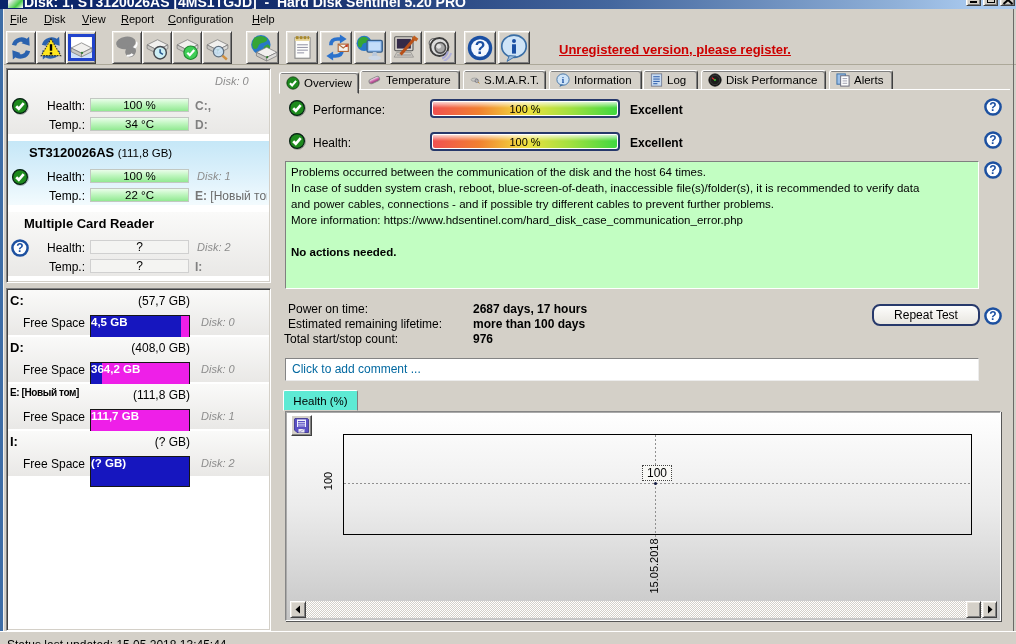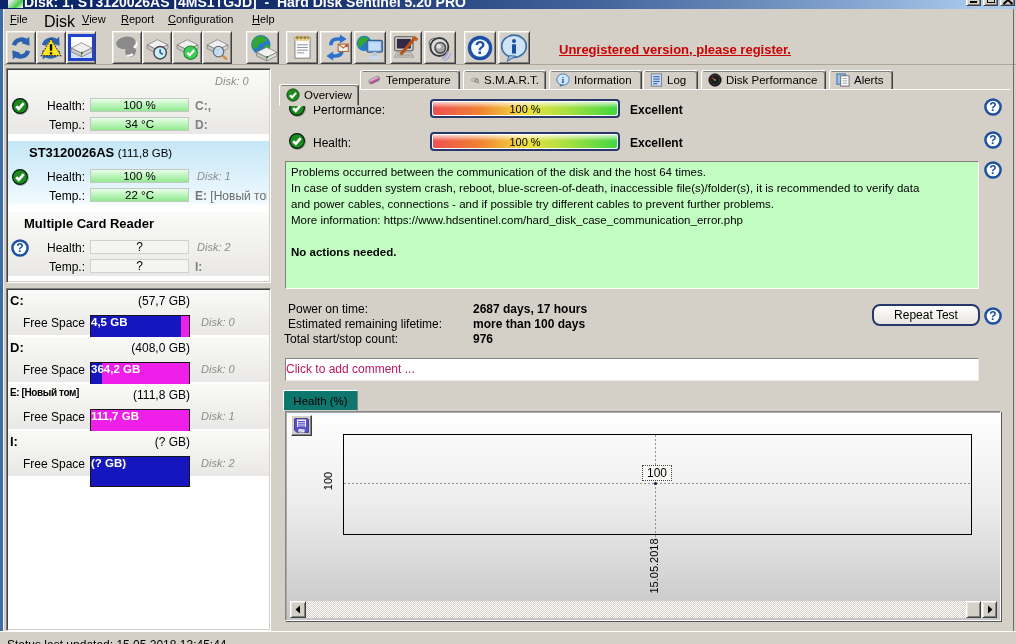--- a/index.html
+++ b/index.html
@@ -3,21 +3,21 @@
 *{margin:0;padding:0;box-sizing:border-box}
 html,body{width:1016px;height:644px;overflow:hidden}
 body{font-family:"Liberation Sans",sans-serif;font-size:12px;background:#d4d0c8;position:relative;color:#000}
 .a{position:absolute}
 .bevelout{border:1px solid;border-color:#ffffff #404040 #404040 #ffffff;box-shadow:inset 1px 1px 0 #e8e4dc, inset -1px -1px 0 #808080}
 .sunk{border:1px solid;border-color:#808080 #ffffff #ffffff #808080;box-shadow:inset 1px 1px 0 #404040, inset -1px -1px 0 #d4d0c8}
 .it{font-style:italic;color:#8c8c8c;font-size:11px}
 .bar{height:14px;border:1px solid #c2c8c2;background:linear-gradient(180deg,#eafdea 0%,#c0f6c0 45%,#92e992 100%);text-align:center;font-size:11.5px;line-height:12px}
 .pbar{height:31px;text-align:left;font-weight:bold;color:#fff;font-size:11.5px;line-height:13px;border:1px solid #161616}
 .tab{position:absolute;top:2px;height:20px;background:#d4d0c8;border:1px solid;border-color:#ffffff #404040 #d4d0c8 #ffffff;border-radius:3px 3px 0 0;box-shadow:inset -1px 1px 0 #808080;display:flex;align-items:center;padding:0 6px;white-space:nowrap;font-size:11.5px}
-.tab.act{top:16px;height:22px;z-index:5}
+.tab.act{top:4px;height:22px;z-index:5}
 .tbtn{top:0;height:33px;background:#d4d0c8;border:1px solid;border-color:#ffffff #404040 #404040 #ffffff;box-shadow:inset 1px 1px 0 #e8e4dc, inset -1px -1px 0 #808080;display:flex;align-items:center;justify-content:center}
 </style></head>
 <body>
 
 <div class="a" style="left:0;top:0;width:1016px;height:9px;background:linear-gradient(90deg,#0a246a 0%,#16306e 30%,#44679e 60%,#8fb0d8 88%,#a9c9ee 96%,#a9c9ee 100%)"></div>
 <div class="a" style="left:8px;top:-6px;width:15px;height:14px;background:linear-gradient(135deg,#888 0%,#eee 30%,#44cc44 70%,#ffffff 100%)"></div>
 <div class="a" style="left:24px;top:-7px;height:18px;line-height:18px;color:#fff;font-weight:bold;font-size:14px;white-space:nowrap">Disk: 1, ST3120026AS [4MS1TGJD]&nbsp; -&nbsp; Hard Disk Sentinel 5.20 PRO</div>
 
 <div class="a bevelout" style="left:966px;top:-8px;width:15px;height:14px;background:#d4d0c8">
     <div class="a" style="left:3px;top:8px;width:7px;height:2px;background:#000"></div>
@@ -28,21 +28,21 @@
 <div class="a bevelout" style="left:1000px;top:-8px;width:15px;height:14px;background:#d4d0c8">
     <svg class="a" style="left:1px;top:6px" width="12" height="8" viewBox="0 0 12 8">
       <path d="M1.5 -3 L10.5 5 M10.5 -3 L1.5 5" stroke="#000" stroke-width="2"></path>
     </svg>
   </div>
 
 <div class="a" style="left:0;top:9px;width:3px;height:635px;background:#3e6da6"></div>
 
 <div class="a" style="left:3px;top:9px;width:1013px;height:19px;background:#d4d0c8"></div>
 <div class="a" style="left:10px;top:13px;font-size:11px"><u>F</u>ile</div>
-<div class="a" style="left:44px;top:13px;font-size:16px"><u>D</u>isk</div>
+<div class="a" style="left:44px;top:13px;font-size:11px"><u>D</u>isk</div>
 <div class="a" style="left:82px;top:13px;font-size:11px"><u>V</u>iew</div>
 <div class="a" style="left:121px;top:13px;font-size:11px"><u>R</u>eport</div>
 <div class="a" style="left:168px;top:13px;font-size:11px"><u>C</u>onfiguration</div>
 <div class="a" style="left:252px;top:13px;font-size:11px"><u>H</u>elp</div>
 
 <div class="a" style="left:3px;top:28px;width:1013px;height:37px;background:#d4d0c8;border-bottom:1px solid #aca899"></div>
 <div class="a" id="toolbar" style="left:0;top:31px;width:1016px;height:33px">
 <div class="a tbtn" style="left:6px;width:30px">
       <svg width="26" height="26" viewBox="0 0 24 24">
         <path d="M5.5 9.5 A 7 7 0 0 1 17.5 6.5" fill="none" stroke="#2a62ae" stroke-width="4"></path>
@@ -386,23 +386,23 @@
 <div class="a" style="left:288px;top:317px;font-size:12px">Estimated remaining lifetime:</div>
 <div class="a" style="left:473px;top:317px;font-weight:bold;font-size:12px">more than 100 days</div>
 <div class="a" style="left:284px;top:332px;font-size:12px">Total start/stop count:</div>
 <div class="a" style="left:473px;top:332px;font-weight:bold;font-size:12px">976</div>
 <div class="a" style="left:872px;top:304px;width:108px;height:22px;border:2px solid #27396b;border-radius:8px;background:linear-gradient(180deg,#fdfdfc 0%,#e8e6e0 100%);text-align:center;line-height:18px">Repeat Test</div>
 <svg class="a" width="18" height="18" viewBox="0 0 18 18" style="left:984px;top:307px">
     <circle cx="9" cy="9" r="7.6" fill="#fdfeff" stroke="#1c50a0" stroke-width="2.5"></circle>
     <text x="9" y="13.2" text-anchor="middle" font-size="12" font-weight="bold" fill="#1a4fa3" font-family="Liberation Sans">?</text>
   </svg>
 
-<div class="a" style="left:285px;top:358px;width:694px;height:23px;background:#fff;border:1px solid;border-color:#848484 #ececec #ececec #848484;line-height:21px;color:#be185d">Click to add comment ...</div>
-
-<div class="a" style="left:283px;top:390px;width:75px;height:21px;background:#0f766e;border:1px solid;border-color:#fff #808080 #d4d0c8 #fff;border-radius:2px 2px 0 0;text-align:center;line-height:20px;font-size:11.5px">Health (%)</div>
+<div class="a" style="left:285px;top:358px;width:694px;height:23px;background:#fff;border:1px solid;border-color:#848484 #ececec #ececec #848484;line-height:21px;padding-left:6px;color:#0369a1">Click to add comment ...</div>
+
+<div class="a" style="left:283px;top:390px;width:75px;height:21px;background:#5eead4;border:1px solid;border-color:#fff #808080 #d4d0c8 #fff;border-radius:2px 2px 0 0;text-align:center;line-height:20px;font-size:11.5px">Health (%)</div>
 
 <div class="a" style="left:285px;top:411px;width:716px;height:210px;background:linear-gradient(180deg,#ffffff 0%,#ececec 45%,#c6c6c6 100%);border:1px solid #868686;border-right-color:#fdfdfd;border-bottom-color:#fdfdfd;box-shadow:inset 1px 1px 0 #aaa, 1px 1px 0 #565656">
 
   <div class="a" style="left:5px;top:3px;width:21px;height:21px;background:#d4d0c8;border:1px solid;border-color:#fff #404040 #404040 #fff;box-shadow:inset -1px -1px 0 #808080"><svg width="19" height="19" viewBox="0 0 19 19">
         <path d="M3 2.5 L15.5 2.5 L16.5 3.5 L16.5 16.5 L5 16.5 L2.5 14 L2.5 3 Z" fill="#5a50c4" stroke="#36308a" stroke-width=".8"></path>
         <rect x="5" y="3.5" width="9" height="7.5" fill="#f2f2fc"></rect>
         <rect x="6" y="5" width="7" height="1.3" fill="#5a50c4"></rect>
         <rect x="6" y="7.2" width="7" height="1.3" fill="#5a50c4"></rect>
         <rect x="6" y="9.4" width="7" height="1.3" fill="#5a50c4"></rect>
         <path d="M6.5 13 L12.5 13 L12.5 16.5 L6.5 16.5 Z" fill="#eceaf2"></path>

